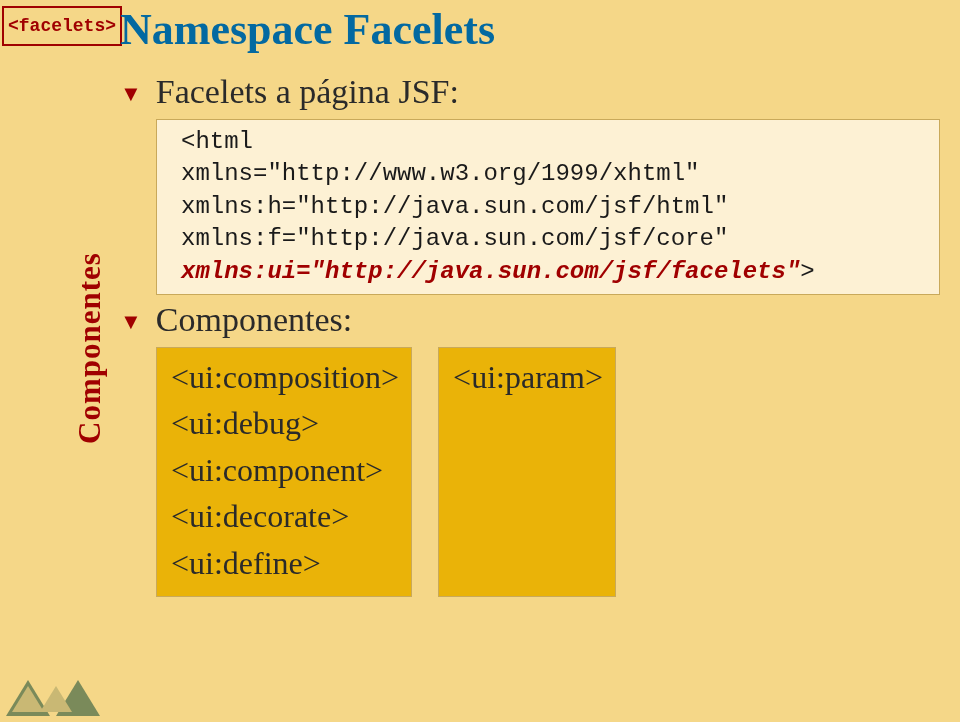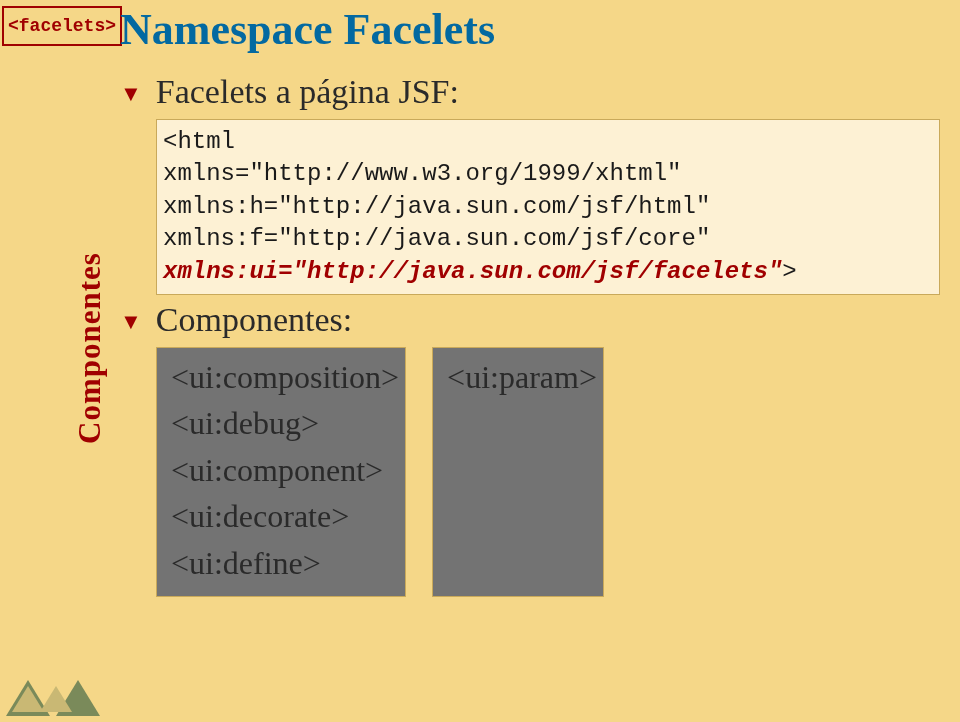--- a/index.html
+++ b/index.html
@@ -62,41 +62,41 @@
     color: #2a2a2a;
     font-size: 34px;
   }
   .code-box {
     background: #fdf1d4;
     border: 1px solid #c9a95a;
     font-family: 'Courier New', monospace;
     font-size: 24px;
     line-height: 1.35;
     color: #1a1a1a;
-    padding: 6px 6px;
+    padding: 6px 24px;
     margin-left: 36px;
     margin-bottom: 6px;
   }
   .code-box .hl {
     color: #a00000;
     font-weight: bold;
     font-style: italic;
   }
   .comp-row {
     display: flex;
     gap: 26px;
     margin-left: 36px;
     margin-top: 8px;
   }
   .comp-box {
-    background: #737373;
+    background: #eab308;
     border: 1px solid #c9a95a;
     font-size: 32px;
     color: #2a2a2a;
-    padding: 6px 6px 10px 14px;
+    padding: 6px 12px 10px 14px;
     line-height: 1.45;
   }
   .nav-arrows {
     position: absolute;
     left: 6px;
     bottom: 6px;
     display: flex;
     gap: 6px;
   }
   .arrow {

